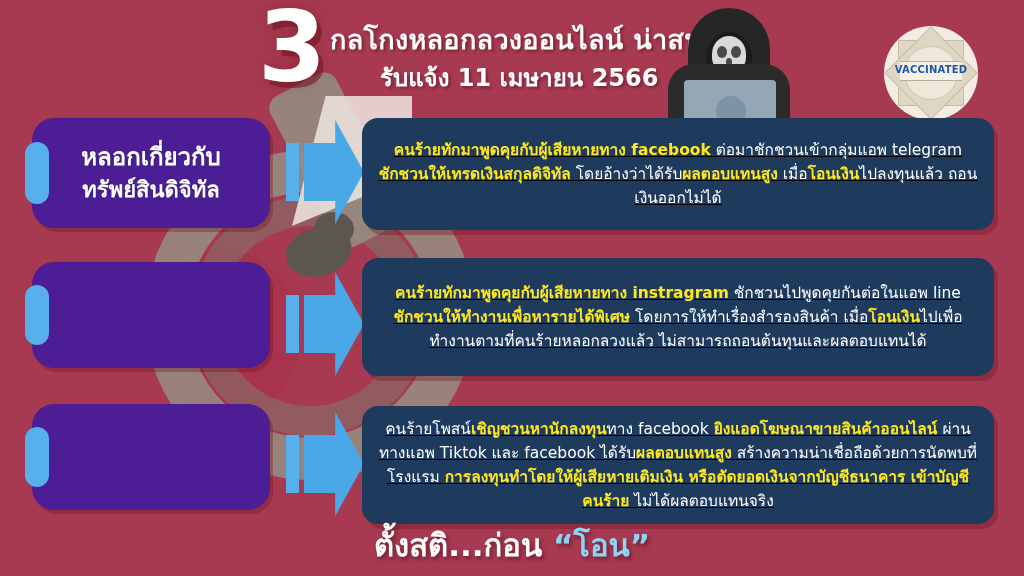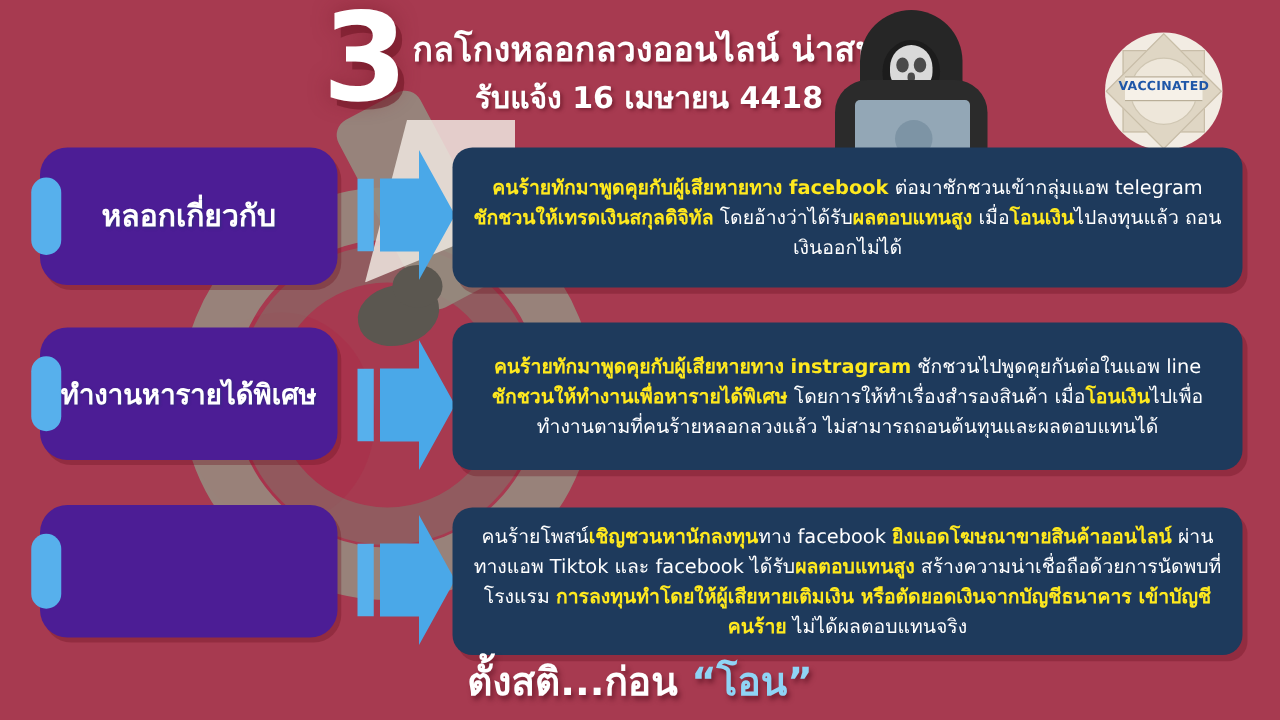--- a/index.html
+++ b/index.html
@@ -193,20 +193,21 @@
   }
 
   
   .card {
     position:absolute; left:362px; width:632px;
     background:#1e3a5c;
     border-radius:16px;
     box-shadow:4px 5px 0 rgba(110,20,35,0.35);
     display:flex; align-items:center; justify-content:center;
     padding:8px 14px;
+    text-decoration:underline;
   }
   .card p {
     color:#ffffff; text-align:center;
     font-size:15.5px; line-height:1.55;
     font-weight:normal;
   }
   .card b { color:#ffe91e; font-weight:bold; }
 
   
   #footer {
@@ -229,21 +230,21 @@
   <div class="bg-ring2"></div>
   <div class="bg-handle"></div>
   <div class="bg-light"></div>
   <div class="bg-blob"></div>
   <div class="bg-blob2"></div>
 </div>
 
 <div id="header">
   <div class="big-number">3</div>
   <div class="head-title">กลโกงหลอกลวงออนไลน์ น่าสนใจ</div>
-  <div class="head-sub">รับแจ้ง 16 เมษายน 4418</div>
+  <div class="head-sub">รับแจ้ง 11 เมษายน 2566</div>
 
   <div id="hacker">
     <div class="hk-hood"></div>
     <div class="hk-face"></div>
     <div class="hk-skull">
       <div class="hk-eye l"></div>
       <div class="hk-eye r"></div>
       <div class="hk-nose"></div>
       <div class="hk-jaw"></div>
     </div>
@@ -258,32 +259,32 @@
     <div class="bd-star2"></div>
     <div class="bd-inner"></div>
     <div class="bd-band"></div>
     <div class="bd-text">VACCINATED</div>
   </div>
 </div>
 
 <div class="lbl" style="top:118px; height:110px;">
   <div class="tab"></div>
   <div class="l1">หลอกเกี่ยวกับ</div>
+  <div class="l2">ทรัพย์สินดิจิทัล</div>
 </div>
 <div class="arrow" style="left:286px; top:120px;">
   <div class="bar"></div>
   <div class="tri"></div>
 </div>
 <div class="card" style="top:118px; height:112px;">
   <p><b>คนร้ายทักมาพูดคุยกับผู้เสียหายทาง facebook</b><span> ต่อมาชักชวนเข้ากลุ่มแอพ telegram </span><b>ชักชวนให้เทรดเงินสกุลดิจิทัล</b><span> โดยอ้างว่าได้รับ</span><b>ผลตอบแทนสูง</b><span> เมื่อ</span><b>โอนเงิน</b><span>ไปลงทุนแล้ว ถอนเงินออกไม่ได้</span></p>
 </div>
 
 <div class="lbl" style="top:262px; height:106px;">
   <div class="tab"></div>
-  <div class="l2">ทำงานหารายได้พิเศษ</div>
 </div>
 <div class="arrow" style="left:286px; top:272px;">
   <div class="bar"></div>
   <div class="tri"></div>
 </div>
 <div class="card" style="top:258px; height:118px;">
   <p><b>คนร้ายทักมาพูดคุยกับผู้เสียหายทาง instragram</b><span> ชักชวนไปพูดคุยกันต่อในแอพ line </span><b>ชักชวนให้ทำงานเพื่อหารายได้พิเศษ</b><span> โดยการให้ทำเรื่องสำรองสินค้า เมื่อ</span><b>โอนเงิน</b><span>ไปเพื่อทำงานตามที่คนร้ายหลอกลวงแล้ว ไม่สามารถถอนต้นทุนและผลตอบแทนได้</span></p>
 </div>
 
 <div class="lbl" style="top:404px; height:106px;">

